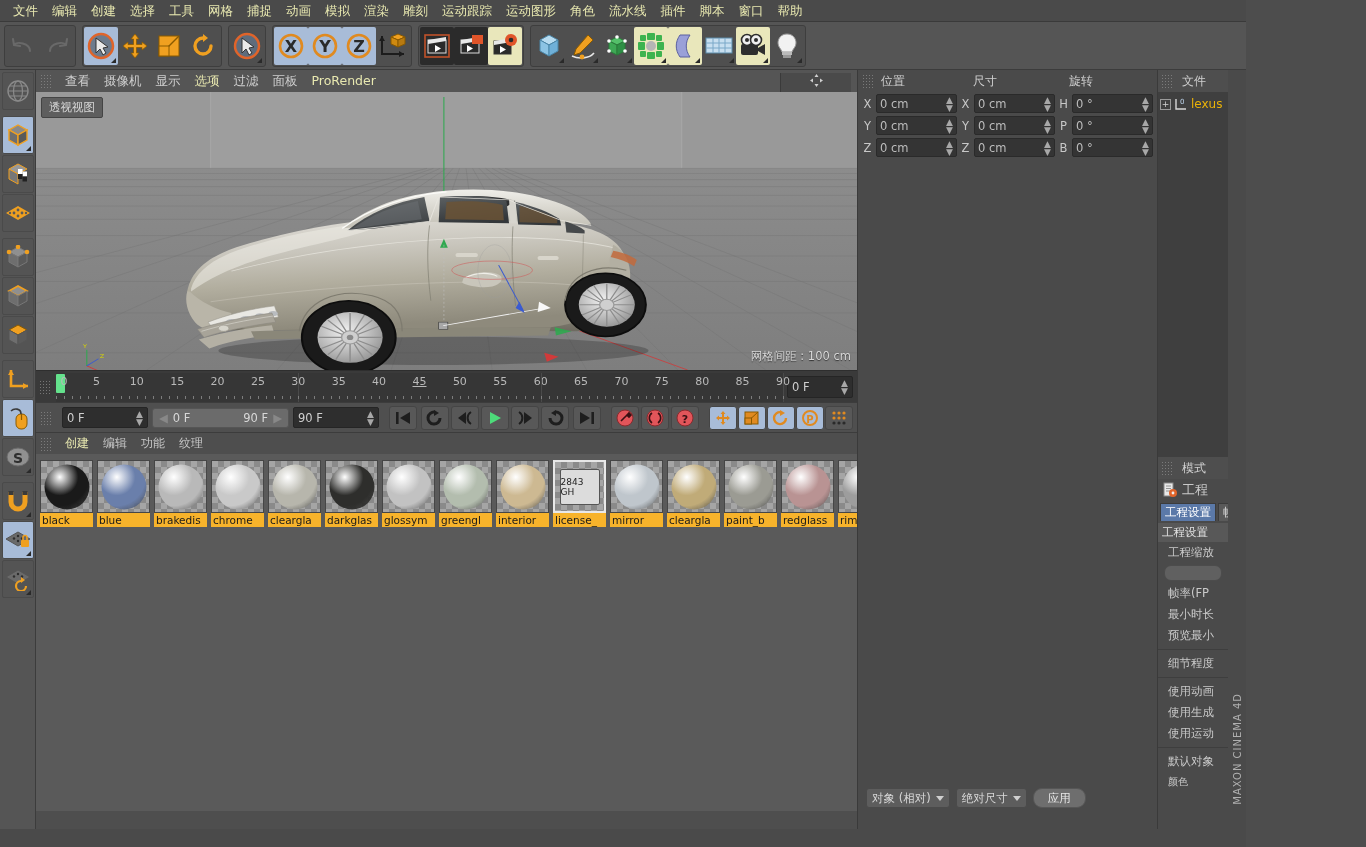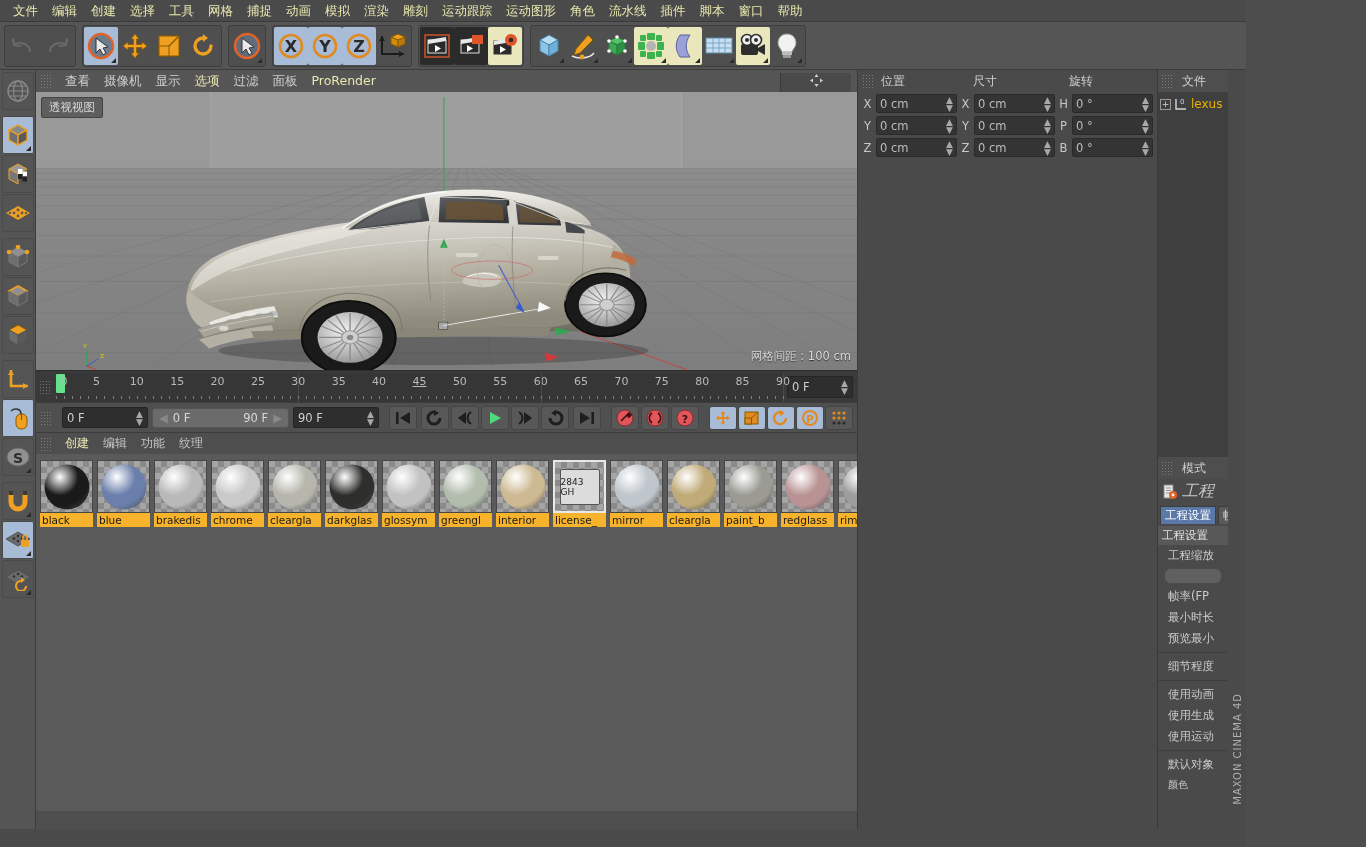--- a/index.html
+++ b/index.html
@@ -1142,20 +1142,31 @@
               <span class="spin">▲<br>▼</span>
             </div>
           <span class="clab">B</span>
           <div class="cfield">
               <span>0 °</span>
               <span class="spin">▲<br>▼</span>
             </div>
         </div>
       </div>
       <div style="flex:1 1 auto;"></div>
+      <div class="coordfoot">
+        <div class="dd">
+          <span>对象 (相对)</span>
+          <span class="triangle-down"></span>
+        </div>
+        <div class="dd">
+          <span>绝对尺寸</span>
+          <span class="triangle-down"></span>
+        </div>
+        <div class="applybtn">应用</div>
+      </div>
       <div style="height:16px;"></div>
     </div>
 
     <div class="right">
       <div class="panelhdr">
         <div class="gripdots"></div>
         <span class="mi">文件</span>
       </div>
       <div class="objlist">
         <div class="objrow">
@@ -1173,21 +1184,21 @@
           <div class="gripdots"></div>
           <span class="mi">模式</span>
         </div>
         <div style="display:flex;align-items:center;gap:4px;padding:2px 4px;">
           <svg width="16" height="16" viewBox="0 0 16 16">
             <rect x="2" y="1" width="9" height="13" fill="#e8e8e8" stroke="#888"></rect>
             <path d="M4 4 H9 M4 6.5 H9 M4 9 H8" stroke="#888" stroke-width="0.9"></path>
             <circle cx="11" cy="11" r="4" fill="#e0642a"></circle>
               <circle cx="11" cy="11" r="1.4" fill="#f0f0f0"></circle>
           </svg>
-          <span style="font-size:16px;font-style:italic;">工程</span>
+          <span style="font-size:13px;">工程</span>
         </div>
         <div class="attrtabs">
           <div class="attrtab act">工程设置</div>
           <div class="attrtab">帧插值</div>
         </div>
         <div class="attrsec">工程设置</div>
         <div class="attrrow">工程缩放</div>
         <div class="attrfield"></div>
         <div class="attrrow">帧率(FP</div>
         <div class="attrrow">最小时长</div>

